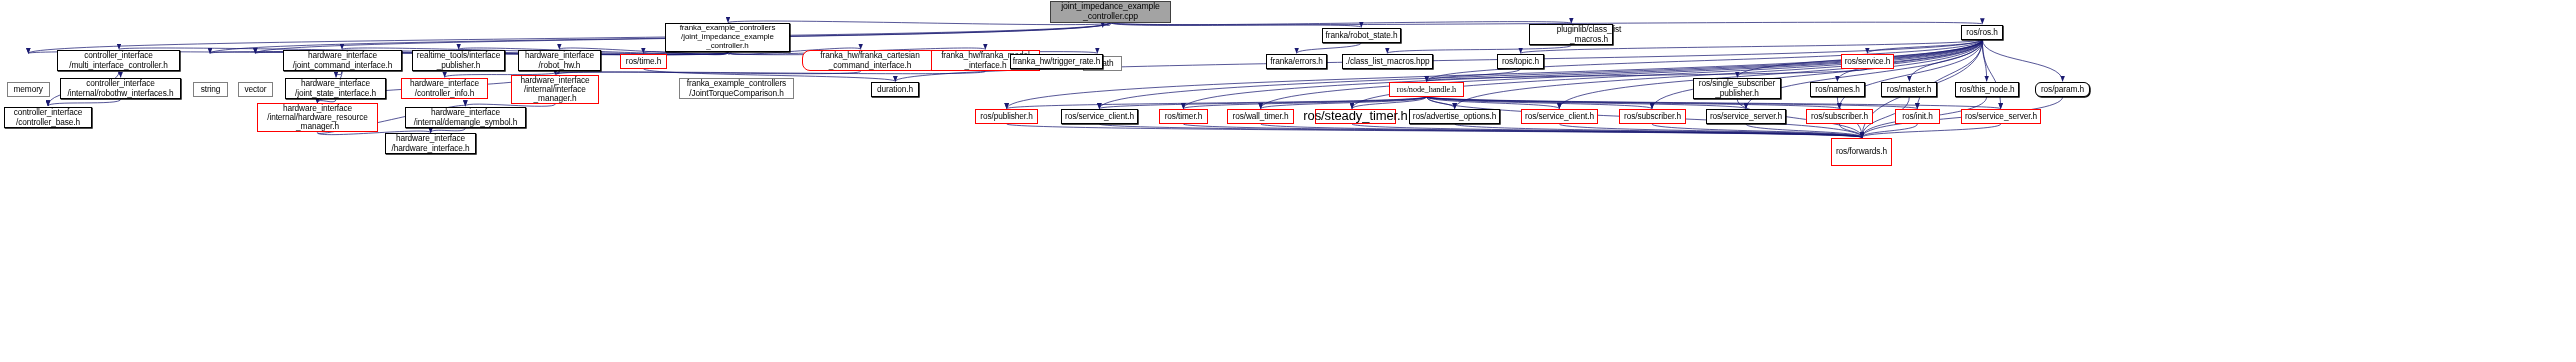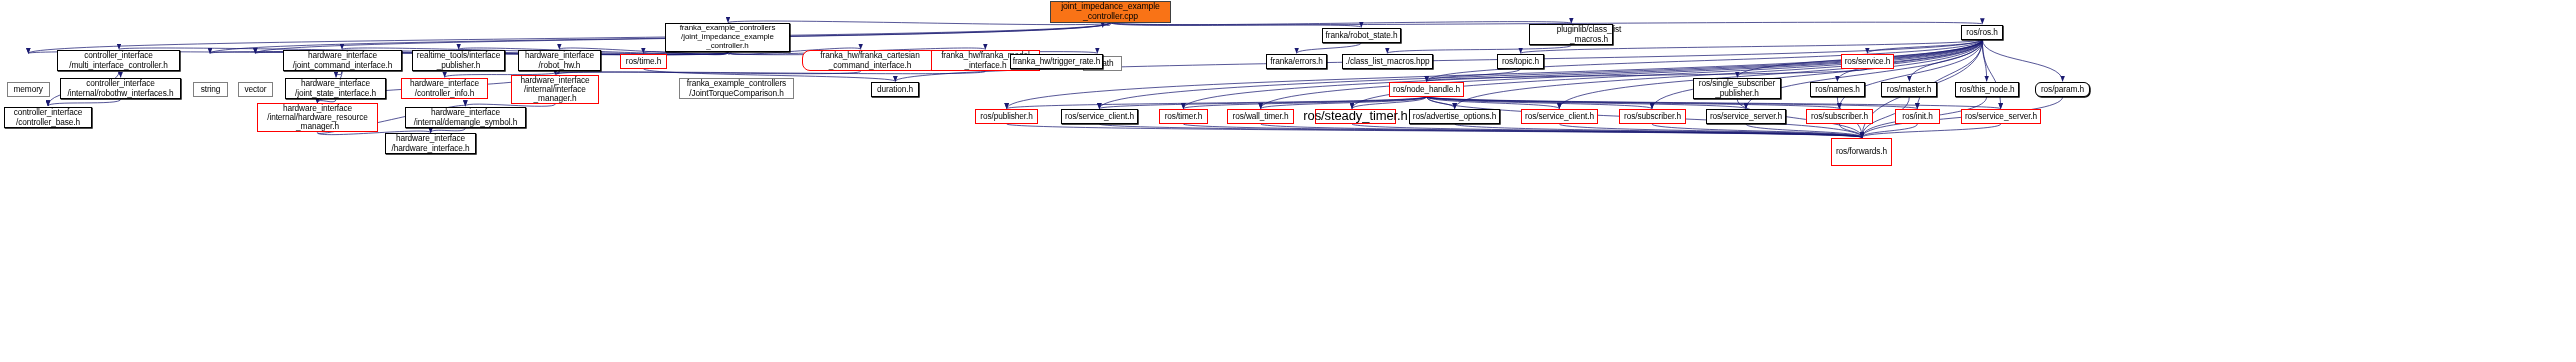--- a/index.html
+++ b/index.html
@@ -17,21 +17,21 @@
     display:flex;align-items:center;justify-content:center;
     text-align:center;
     background:#ffffff;
     border:0.7px solid #000000;
     color:#000000;
     line-height:1.12;
     white-space:pre-line;
     letter-spacing:-0.1px;
     z-index:5;
   }
-  .node.root{background:#f97316;border:0.7px solid #404040;}
+  .node.root{background:#a3a3a3;border:0.7px solid #404040;}
   .node.red{border:0.7px solid #ff0000;}
   .node.grey{border:0.7px solid #808080;margin-top:28px;}
   .node.thick{border:0.7px solid #000000;box-shadow:0.7px 0.7px 0 0 #000;}
 </style>
 </head>
 <body>
 
 <div id="graph">
   <svg id="edges" xmlns="http://www.w3.org/2000/svg" viewBox="0 0 3864 543" width="2576" height="362">
     <defs>
@@ -171,21 +171,21 @@
       <div class="node thick" style="left: 60px; top: 78px; width: 121px; height: 21.3px; font-size: 8.3px;">controller_interface
 /internal/robothw_interfaces.h</div>
       <div class="node thick" style="left: 285px; top: 78px; width: 101px; height: 21.3px; font-size: 8.3px;">hardware_interface
 /joint_state_interface.h</div>
       <div class="node red" style="left: 401px; top: 78px; width: 87px; height: 21.3px; font-size: 8.3px;">hardware_interface
 /controller_info.h</div>
       <div class="node red" style="left: 511px; top: 75px; width: 88px; height: 29px; font-size: 8.3px;">hardware_interface
 /internal/interface
 _manager.h</div>
       <div class="node thick" style="left: 871px; top: 82px; width: 48px; height: 14.7px; font-size: 8.3px;">duration.h</div>
-      <div class="node red" style="left: 1389px; top: 82px; width: 75px; height: 15px; font-size: 8.3px;">ros/node_handle.h</div>
+      <div class="node red" style="left: 1389px; top: 82px; width: 75px; height: 15px; font-size: 8.3px; font-family: Liberation Serif, serif;">ros/node_handle.h</div>
       <div class="node thick" style="left: 1693px; top: 78px; width: 88px; height: 21.3px; font-size: 8.3px;">ros/single_subscriber
 _publisher.h</div>
       <div class="node thick" style="left: 1810px; top: 82px; width: 55px; height: 14.7px; font-size: 8.3px;">ros/names.h</div>
       <div class="node thick" style="left: 1881px; top: 82px; width: 56px; height: 14.7px; font-size: 8.3px;">ros/master.h</div>
       <div class="node thick" style="left: 1955px; top: 82px; width: 64px; height: 14.7px; font-size: 8.3px;">ros/this_node.h</div>
       <div class="node thick" style="left: 2035px; top: 82px; width: 55px; height: 14.7px; font-size: 8.3px; border-radius: 6px;">ros/param.h</div>
       <div class="node thick" style="left: 4px; top: 107px; width: 88px; height: 21.3px; font-size: 8.3px;">controller_interface
 /controller_base.h</div>
       <div class="node red" style="left: 257px; top: 103px; width: 121px; height: 29px; font-size: 8.3px;">hardware_interface
 /internal/hardware_resource

